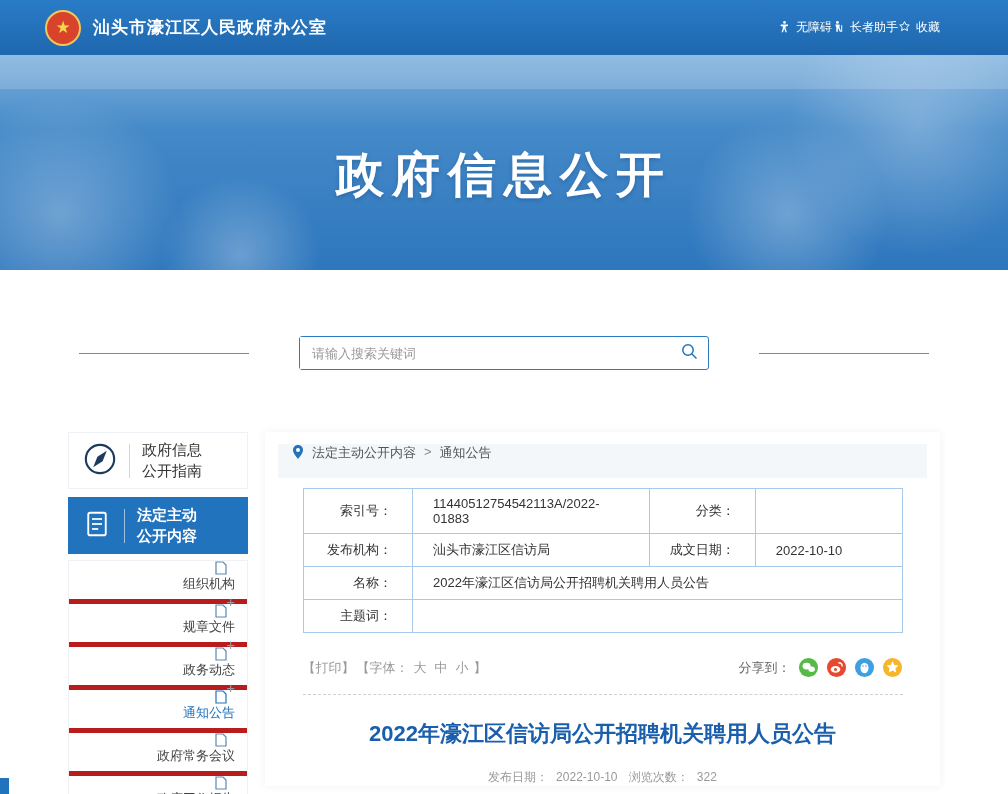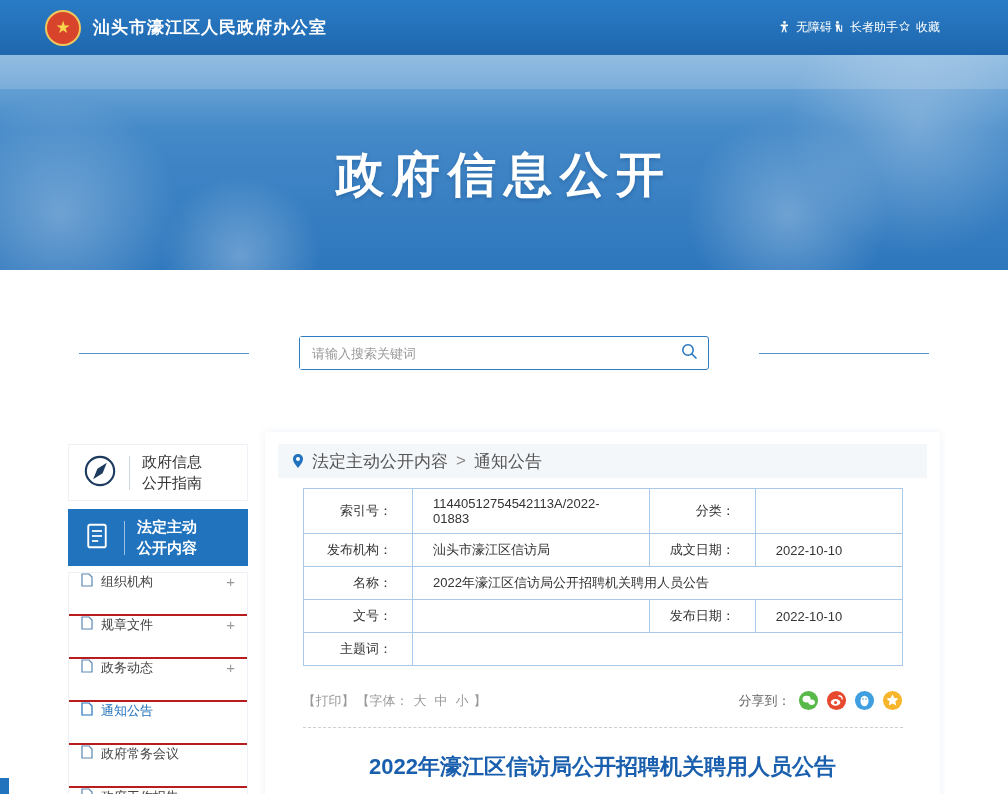--- a/index.html
+++ b/index.html
@@ -38,39 +38,39 @@
     font-size:13px; color:#333; font-family:"Liberation Sans", sans-serif; }
   .search-box input::placeholder { color:#999; }
   .search-btn { width:38px; height:100%; border:none; background:transparent; cursor:pointer;
     display:flex; align-items:center; justify-content:center; }
 
   
   .content { display:flex; margin:62px 68px 0 68px; align-items:flex-start; }
 
   
   .sidebar { width:180px; flex:0 0 auto; }
-  .side-card { height:57px; display:flex; align-items:center; padding:0 10px 0 14px;margin-top:12px; }
+  .side-card { height:57px; display:flex; align-items:center; padding:0 10px 0 14px; }
   .side-card.guide { background:#fff; border:1px solid #eef1f5; }
   .side-card.active-section { background:#2273bd; margin-top:8px; }
   .side-card .divider { width:1px; height:34px; margin:0 12px 0 12px; background:#ccd6e2; }
   .side-card.active-section .divider { background:rgba(255,255,255,0.55); }
   .side-card-text { font-size:15px; line-height:1.35; color:#333; }
   .side-card.active-section .side-card-text { color:#fff; font-weight:bold; }
   .side-menu { margin-top:6px; border:1px solid #eef1f5; border-bottom:none; }
-  .side-item { height:43px; display:flex; align-items:flex-start; padding:0 12px;
-    border-bottom:2px solid #b91c1c; background:#fff; cursor:pointer; font-size:13px; color:#444; }
+  .side-item { height:43px; display:flex; align-items:flex-end; padding:0 12px;
+    border-bottom:5px solid #b91c1c; background:#fff; cursor:pointer; font-size:13px; color:#444;flex-direction:column; }
   .side-item .mi { margin-right:8px; display:flex; }
   .side-item .expander { margin-left:auto; color:#999; font-size:15px; }
   .side-item.active { color:#2273bd; }
 
   
   .main { flex:1; margin-left:17px; background:#fff; padding:12px 13px 0 13px;
     box-shadow:0 0 8px rgba(30,80,140,0.08); }
-  .breadcrumb { height:34px; background:#f4f7fa; display:flex; align-items:center;
-    padding:0 14px; font-size:17px; color:#555; }
+  .breadcrumb { height:34px; background:#f4f7fa; display:flex; align-items:flex-start;
+    padding:0 14px; font-size:13px; color:#555; }
   .breadcrumb .pin { display:flex; margin-right:8px; }
   .crumb { cursor:pointer; }
   .crumb-sep { margin:0 8px; color:#888; }
 
   table.meta { width:600px; margin:10px auto 0 auto; border-collapse:collapse; }
   table.meta td { border:1px solid #a9c9ea; font-size:13px; color:#333; padding:7px 20px; height:31px; }
   table.meta td.lbl { text-align:right; white-space:nowrap; }
   table.meta td.val { text-align:left; }
 
   .toolbar { width:600px; margin:24px auto 0 auto; display:flex; align-items:center; }
@@ -274,26 +274,20 @@
         <td class="lbl">发布机构：</td>
         <td class="val">汕头市濠江区信访局</td>
         <td class="lbl">成文日期：</td>
         <td class="val">2022-10-10</td>
       </tr>
       <tr>
         <td class="lbl">名称：</td>
         <td class="val" colspan="3">2022年濠江区信访局公开招聘机关聘用人员公告</td>
       </tr>
       <tr>
-        <td class="lbl">文号：</td>
-        <td class="val"></td>
-        <td class="lbl">发布日期：</td>
-        <td class="val">2022-10-10</td>
-      </tr>
-      <tr>
         <td class="lbl">主题词：</td>
         <td class="val" colspan="3"></td>
       </tr>
     </tbody>
       </table>
 
     <div class="toolbar">
       <div class="tool-left">
         <span class="print">【打印】</span>
         <span>【字体：</span>

